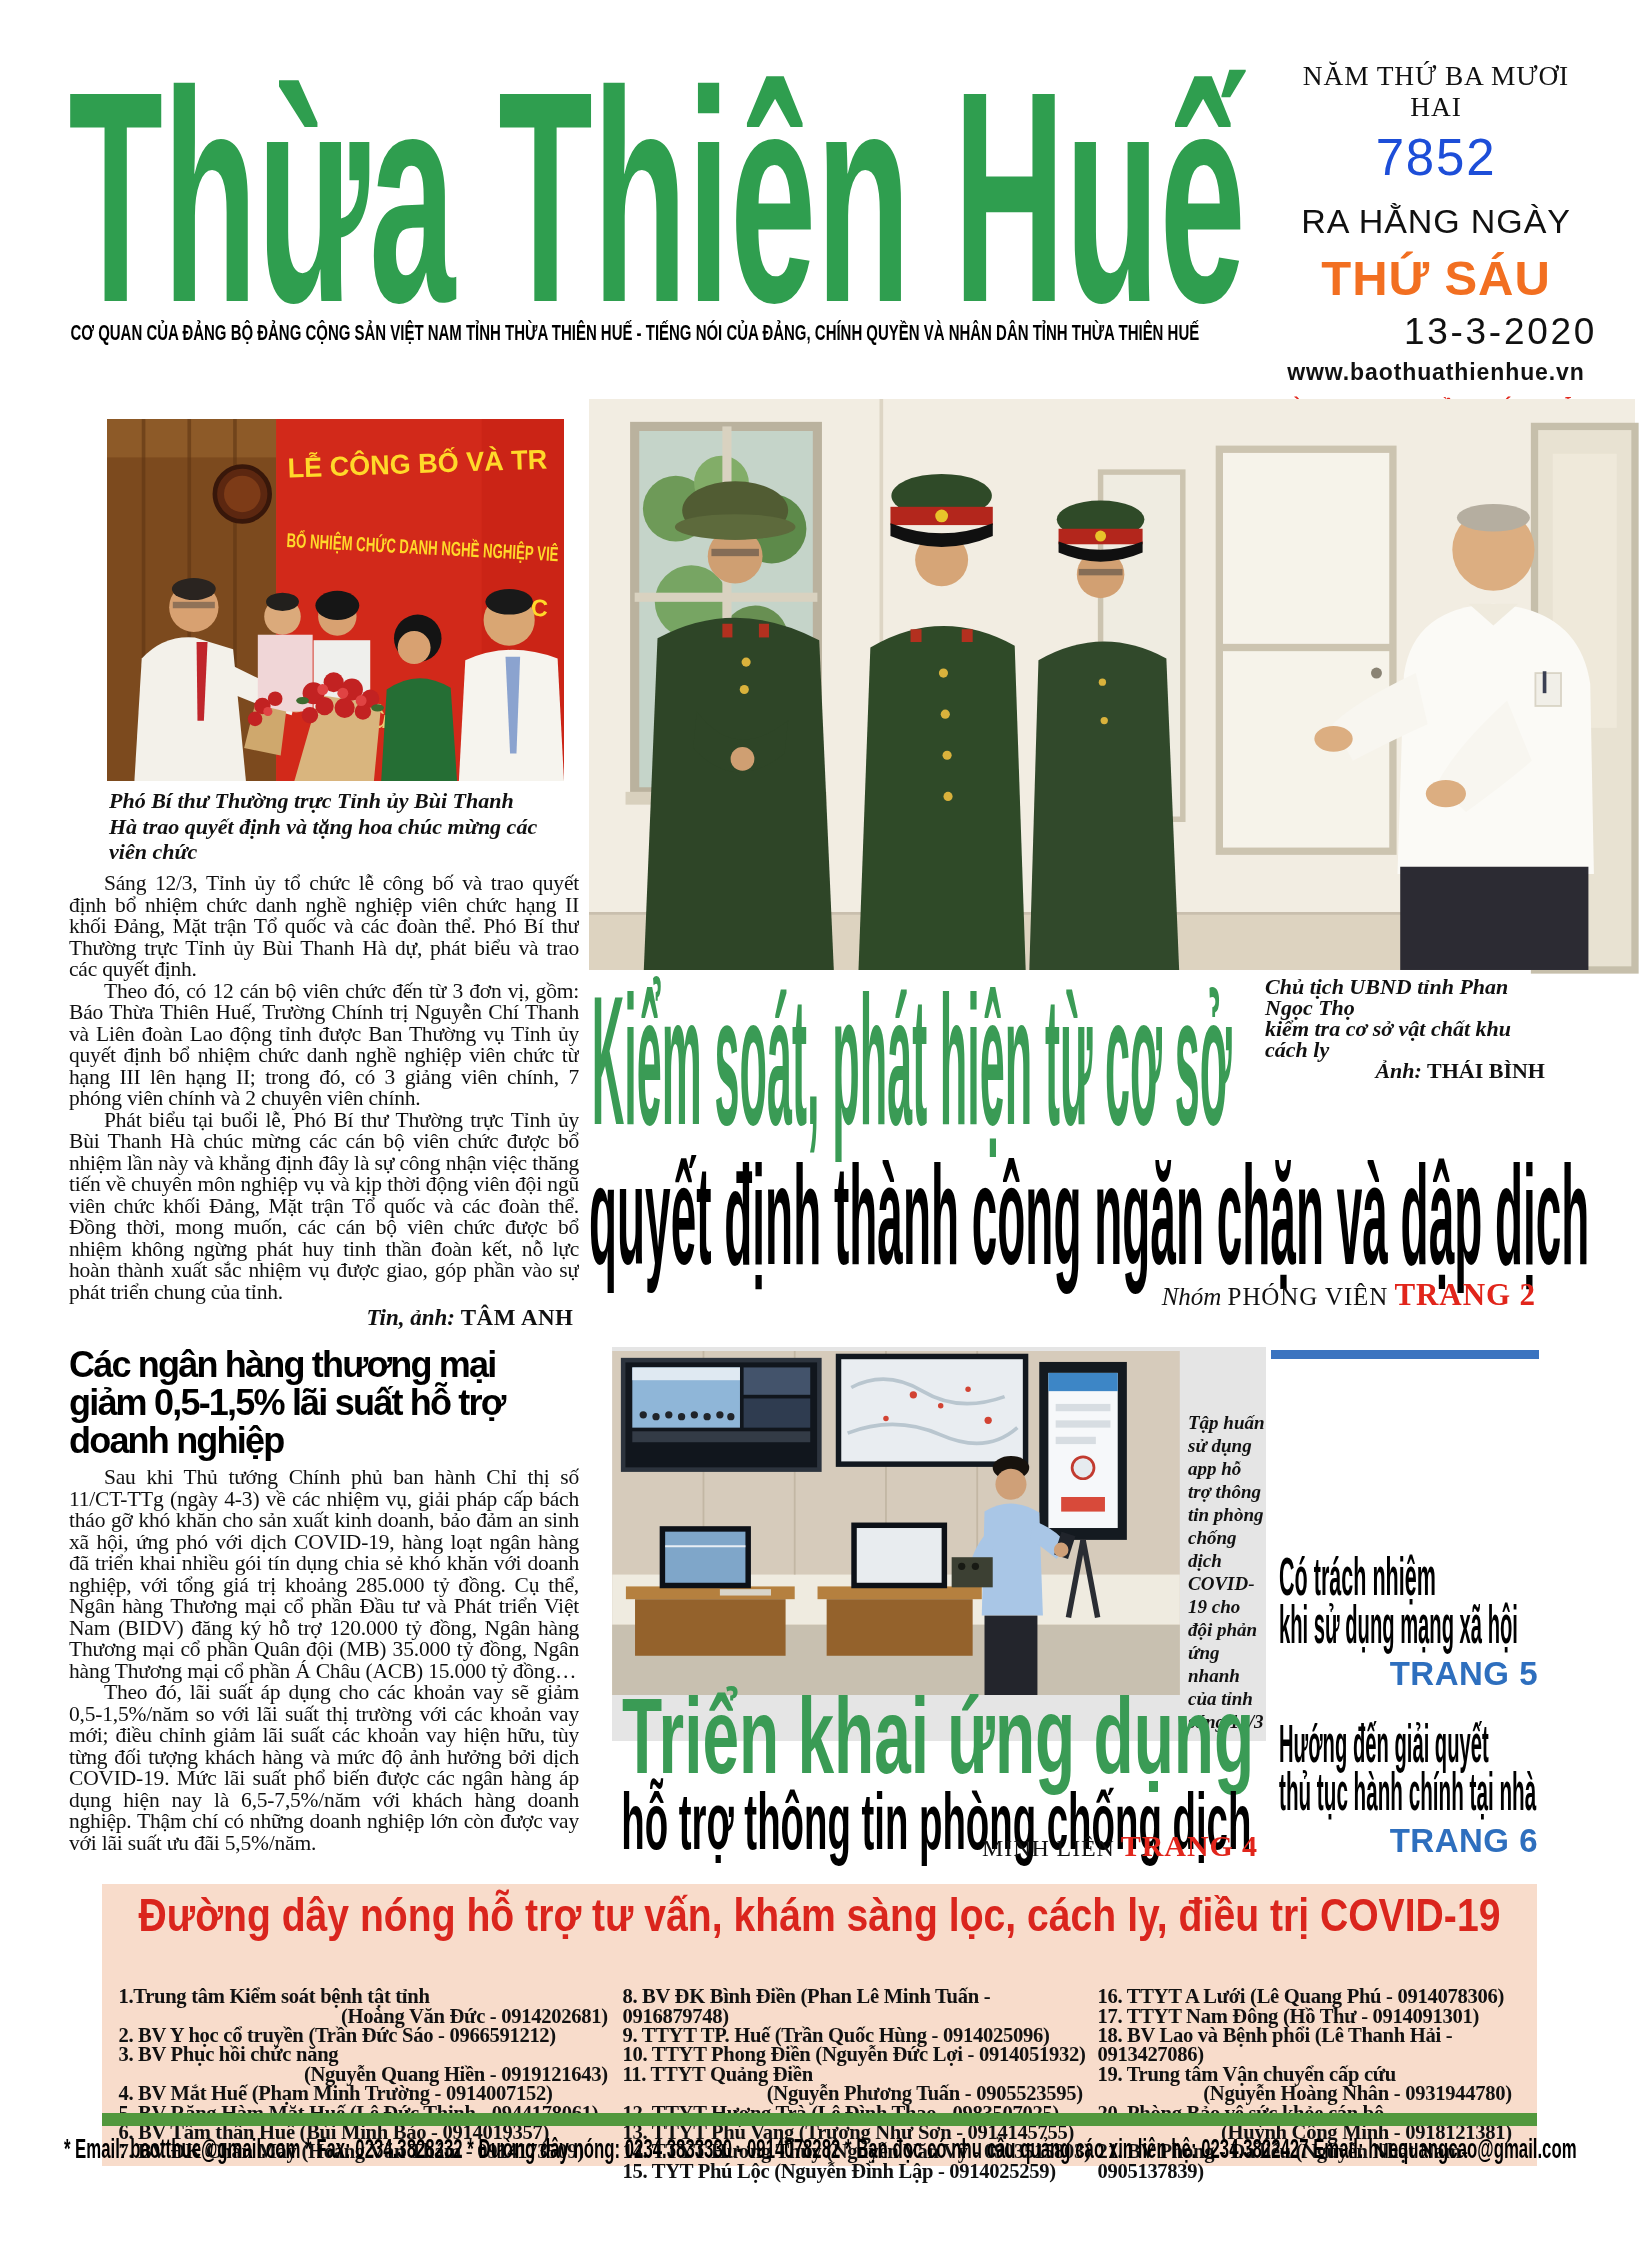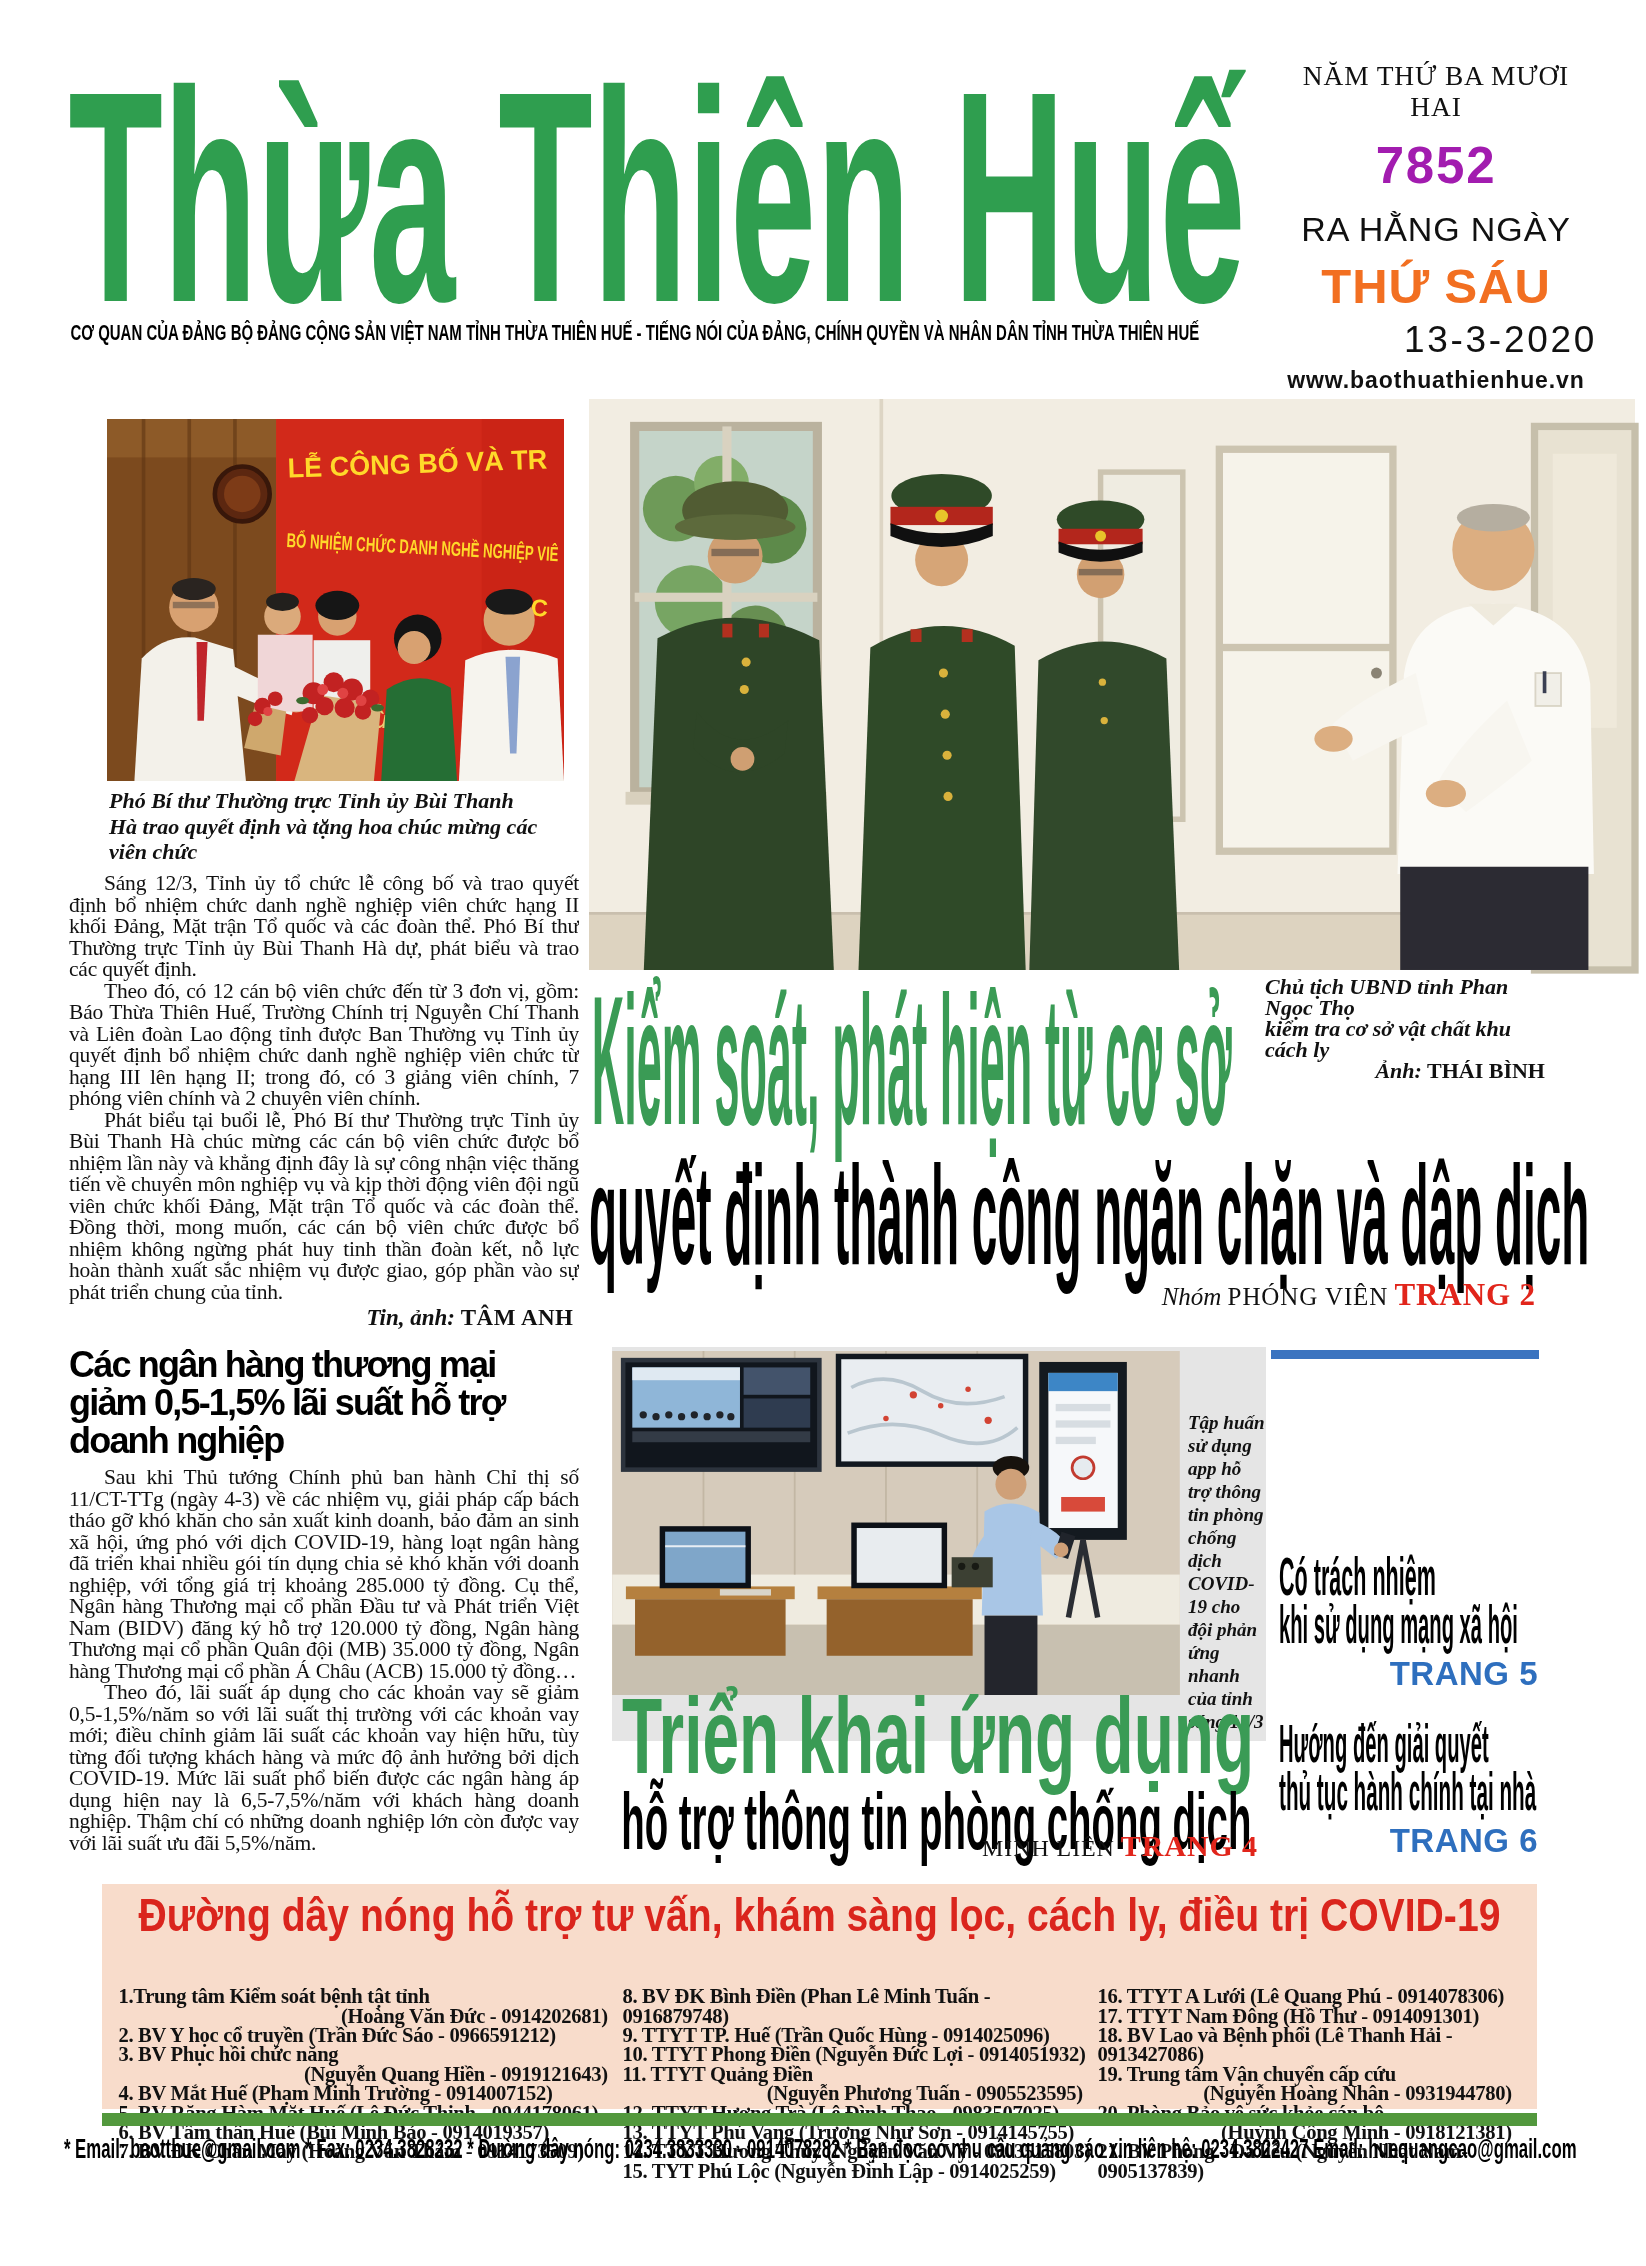--- a/index.html
+++ b/index.html
@@ -5,21 +5,21 @@
   html,body{margin:0;padding:0;background:#888;}
   #page{position:relative;width:1647px;height:2267px;background:#ffffff;overflow:hidden;
         font-family:"Liberation Serif",serif;color:#111;}
   .abs{position:absolute;}
   svg{overflow:visible;display:block;}
   svg text{font-family:"Liberation Sans",sans-serif;}
 
   
   #info-col{left:1275px;top:37px;width:322px;text-align:center;}
   .year-line{font-family:"Liberation Serif",serif;font-size:27.4px;letter-spacing:0.9px;margin-top:24px;}
-  .issue-no{font-family:"Liberation Sans",sans-serif;font-weight:bold;font-size:51px;color:#a21caf;margin-top:13px;letter-spacing:1.8px;}
+  .issue-no{font-family:"Liberation Sans",sans-serif;font-weight:normal;font-size:51px;color:#1d4ed8;margin-top:5px;letter-spacing:1.8px;}
   .freq{font-family:"Liberation Sans",sans-serif;font-size:34px;margin-top:14.6px;letter-spacing:0.9px;}
   .weekday{font-family:"Liberation Sans",sans-serif;font-weight:bold;font-size:49px;color:#f26f21;margin-top:9.1px;letter-spacing:0.9px;}
   .date{font-family:"Liberation Sans",sans-serif;font-size:37px;margin-top:5.5px;letter-spacing:2.7px;text-align:right;}
   .website{font-family:"Liberation Sans",sans-serif;font-weight:bold;font-size:23px;margin-top:5.5px;letter-spacing:0.9px;}
   .addr{font-family:"Liberation Sans",sans-serif;font-weight:bold;font-size:20px;color:#e1251b;margin-top:11px;letter-spacing:-0.5px;}
   .phone{font-family:"Liberation Sans",sans-serif;font-weight:bold;font-size:25.6px;color:#e1251b;margin-top:3.7px;}
 
   
   #left-col{left:69px;top:408px;width:510px;height:1473px;overflow:hidden;}
   .story-h{font-family:"Liberation Sans",sans-serif;font-weight:bold;font-size:36px;
@@ -49,21 +49,21 @@
   #app-byline{left:238px;top:482px;width:408px;text-align:right;font-size:24px;}
   #app-byline .who{letter-spacing:0.9px;}
 
   
   .teaser{left:1279px;width:259px;}
   .teaser .pr{font-family:"Liberation Sans",sans-serif;font-weight:bold;color:#2e6fbe;
               font-size:33px;text-align:right;margin-top:5.5px;letter-spacing:0.5px;}
   #blue-bar{left:1271px;top:1350px;width:268px;height:9.1px;background:#3b74c0;}
 
   
-  #hotline{left:102px;top:1884px;width:1435px;height:225px;background:#f8dccb;}
+  #hotline{left:102px;top:1884px;width:1435px;height:282px;background:#f8dccb;}
   #hotline-cols{display:flex;padding:48px 9.1px 0 16.4px;}
   .hl-col{font-weight:bold;font-size:20.6px;line-height:19.4px;letter-spacing:-0.3px;}
   .hl-col.c1{width:504px;}
   .hl-col.c2{width:475px;}
   .hl-col.c3{width:429px;}
   .hl-contact{text-align:right;padding-right:14.6px;}
   #green-bar{left:102px;top:2113px;width:1435px;height:12.8px;background:#52983d;}
 </style>
 </head>
 <body>

